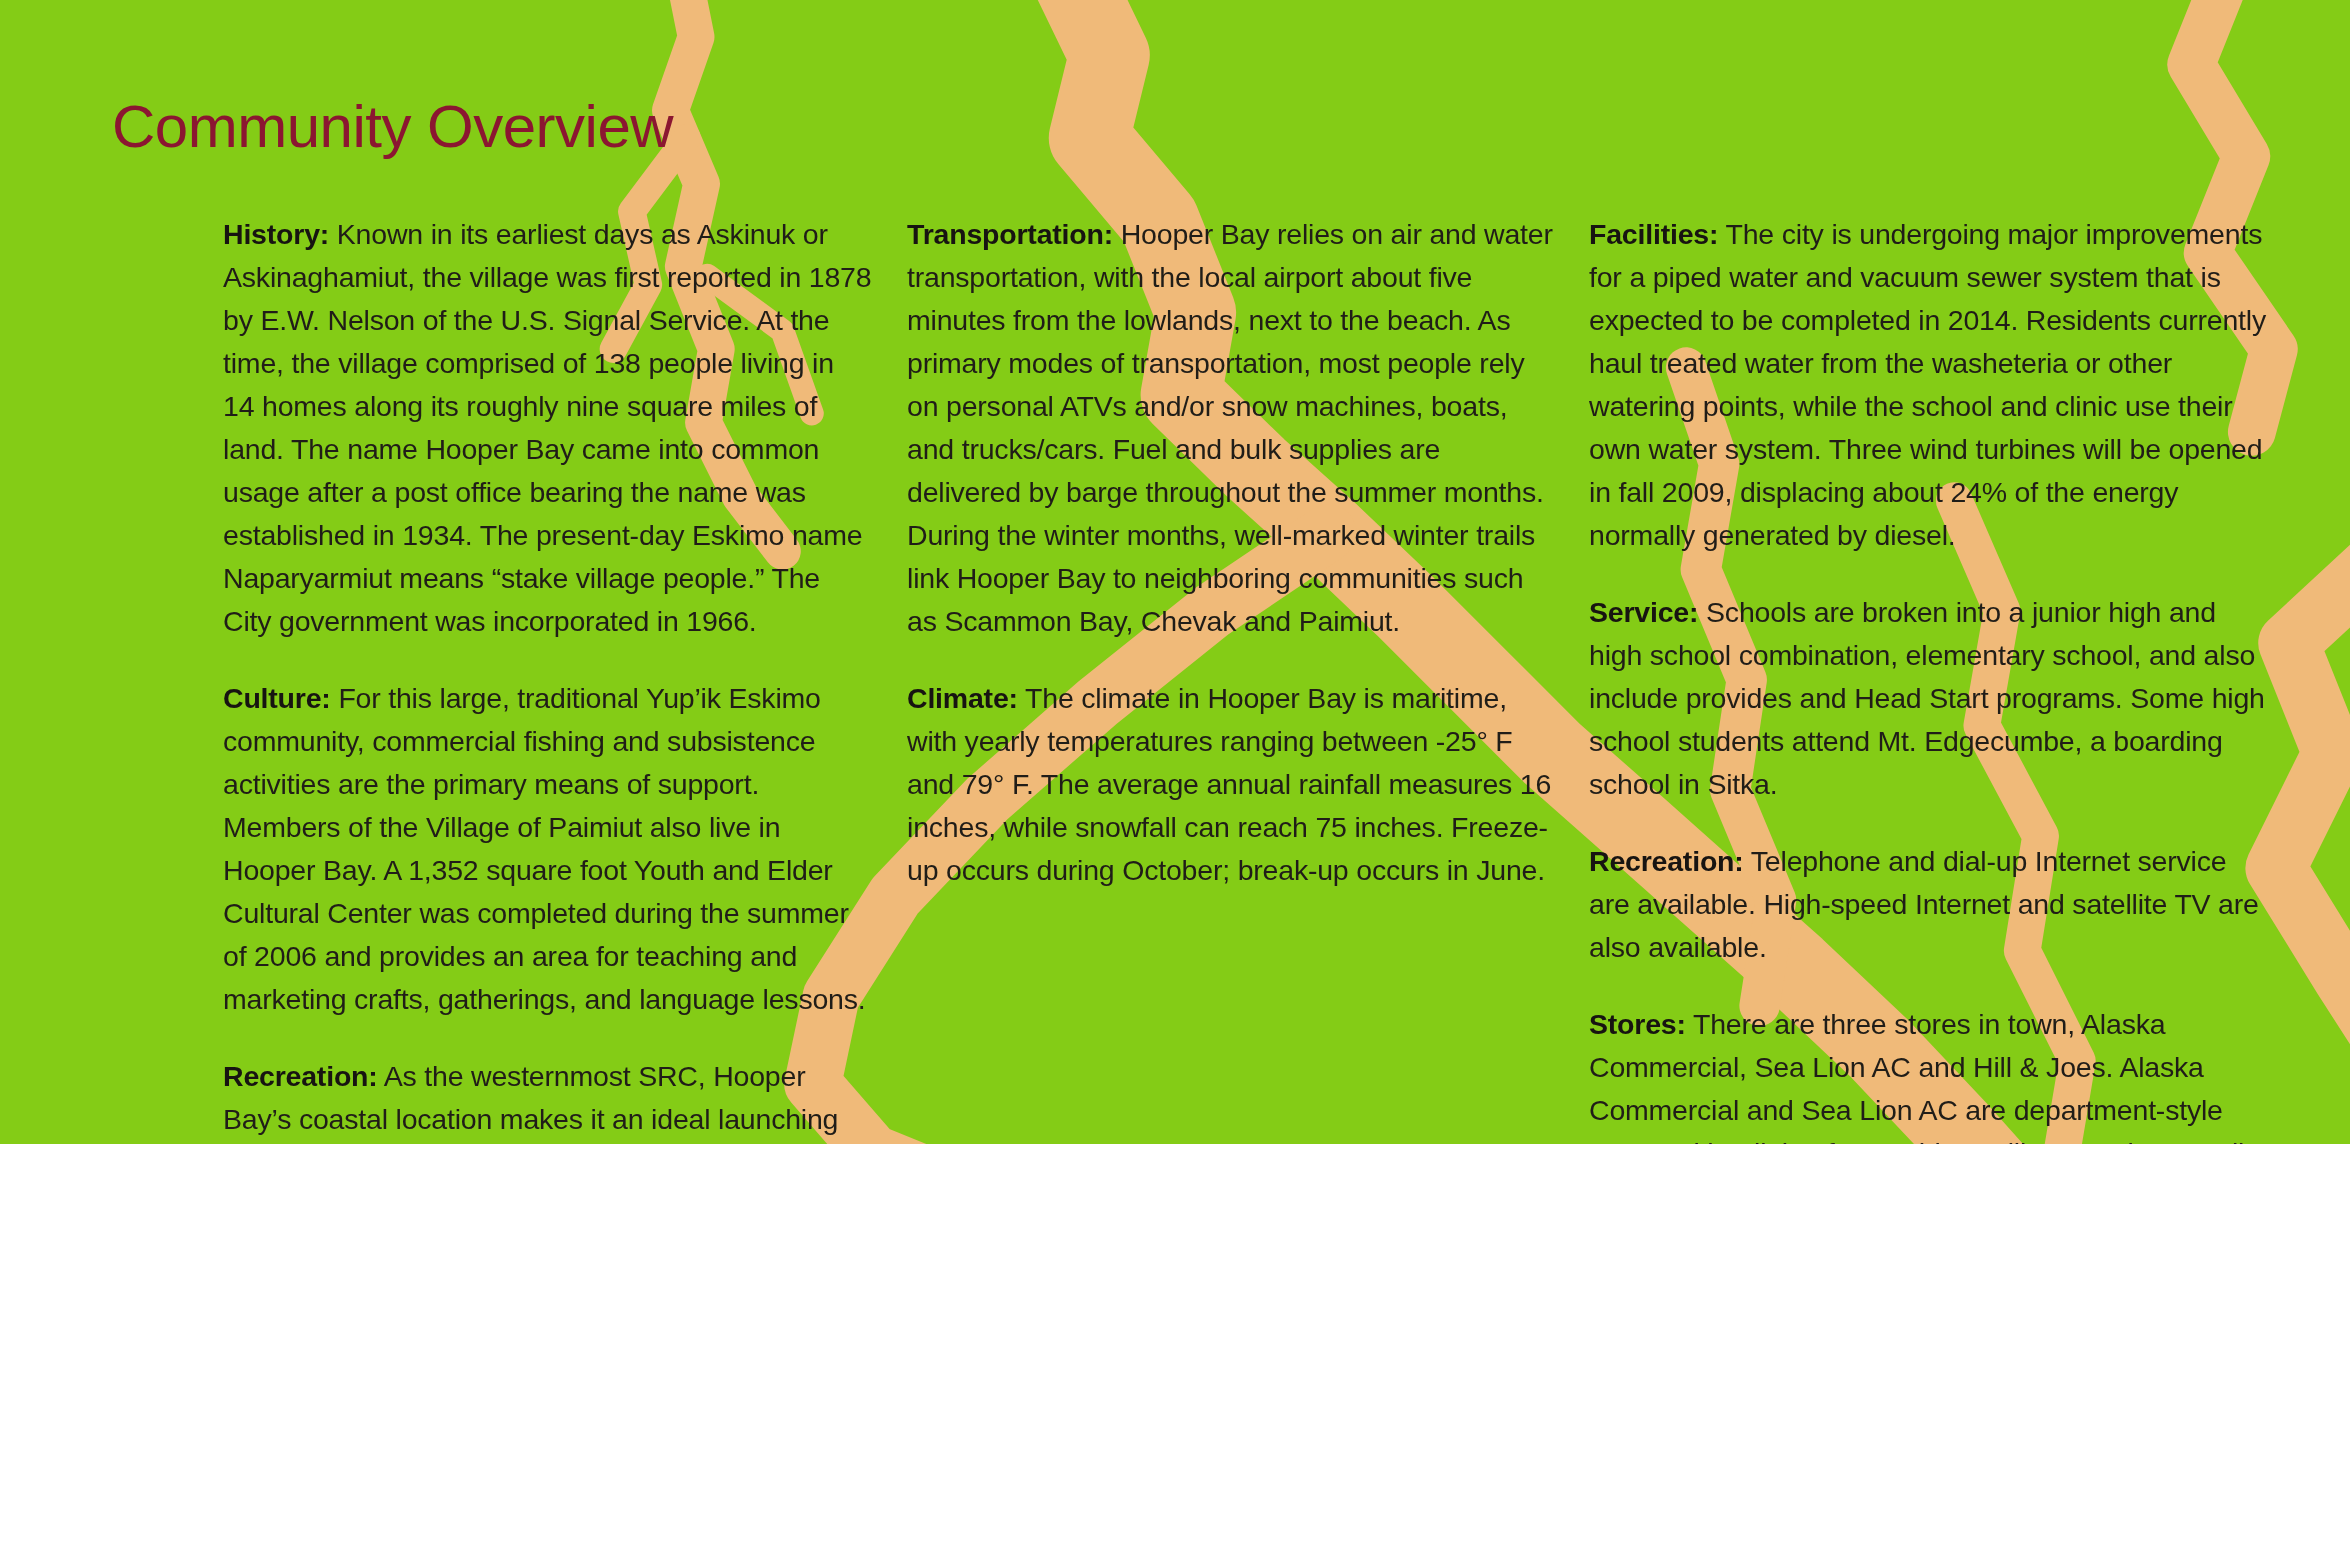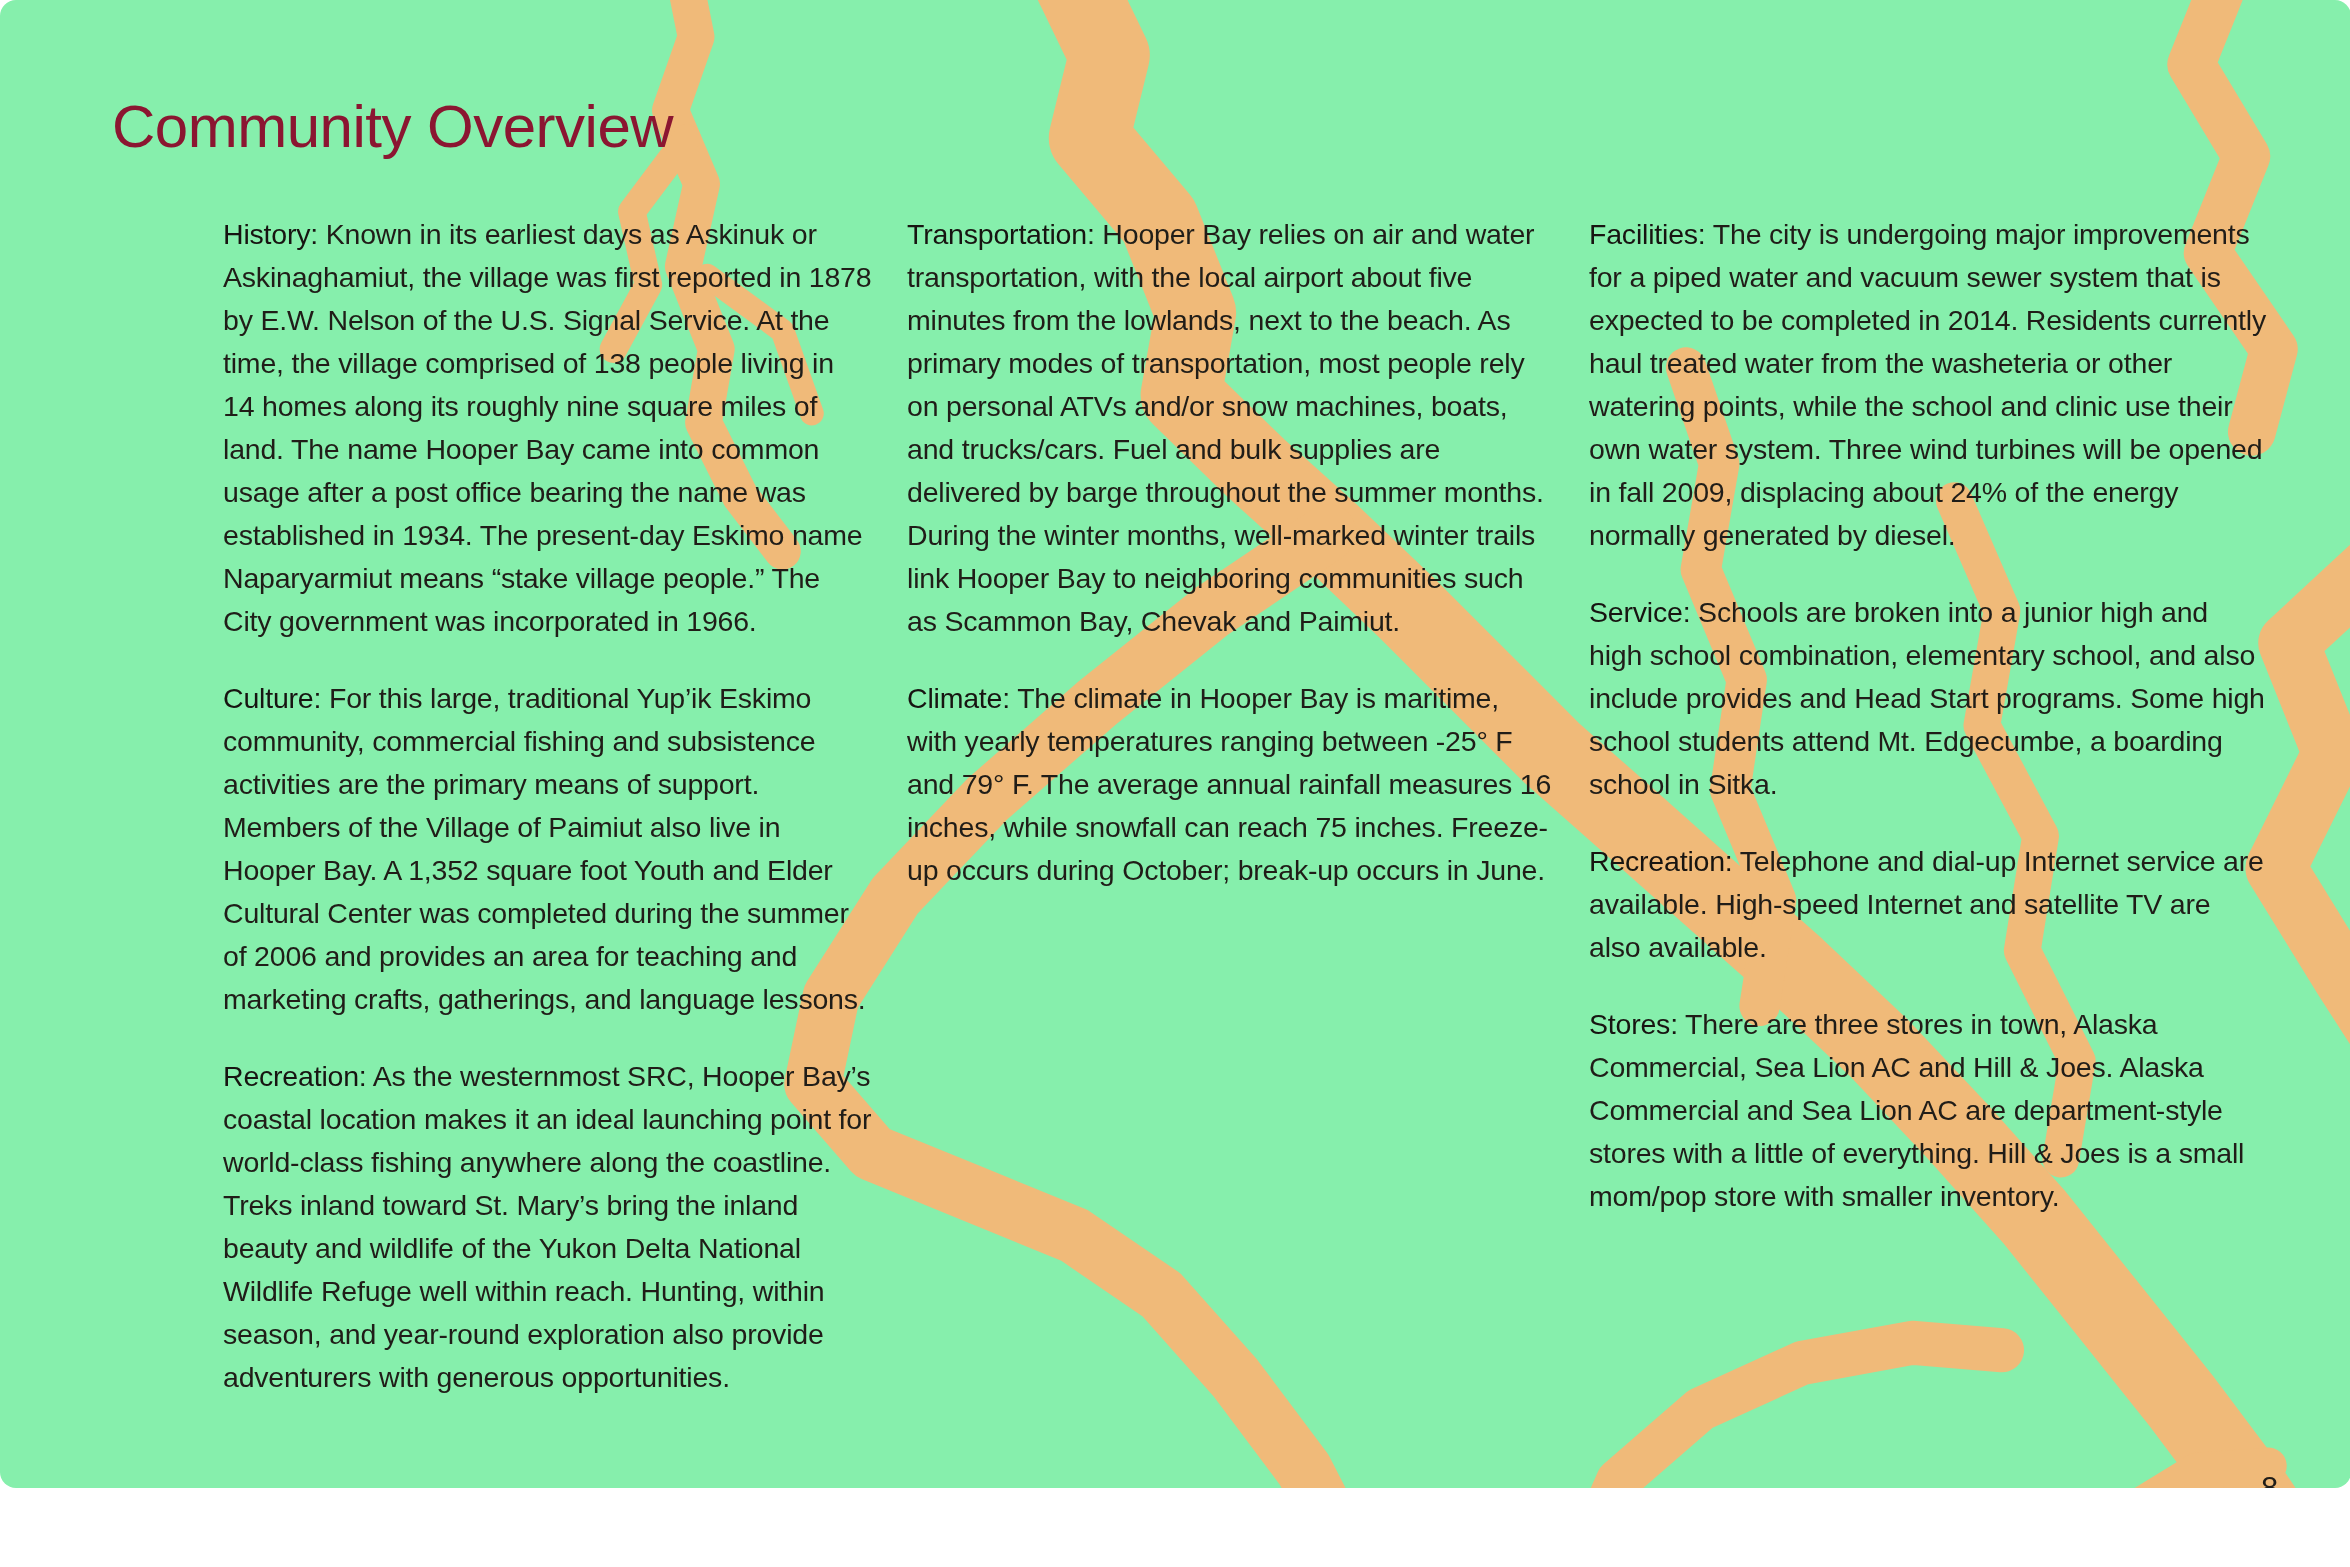--- a/index.html
+++ b/index.html
@@ -2,25 +2,24 @@
 <html style="font-size:14.7px"><head>
 <meta charset="utf-8">
 <style>
   html, body {
     margin: 0;
     padding: 0;
   }
   .page {
     position: relative;
     width: 2351px;
-    height: 1488px;
-    background: #86efac;
+    height: 1144px;
+    background: #84cc16;
     overflow: hidden;
     font-family: "Liberation Sans", sans-serif;
-    border-radius: 16px;
   }
   .pattern {
     position: absolute;
     left: 0;
     top: 0;
     width: 2351px;
     height: 1568px;
   }
   .branch {
     fill: none;
@@ -48,21 +47,21 @@
     column-gap: 35px;
   }
   .col p {
     margin: 0 0 34px 0;
     font-size: 28.5px;
     line-height: 43px;
     letter-spacing: -0.2px;
     color: #201D18;
   }
   .col p strong {
-    font-weight: 400;
+    font-weight: 700;
     color: #171411;
   }
   .page-number {
     position: absolute;
     left: 2261px;
     top: 1470px;
     font-size: 31px;
     line-height: 37px;
     color: #201D18;
   }

